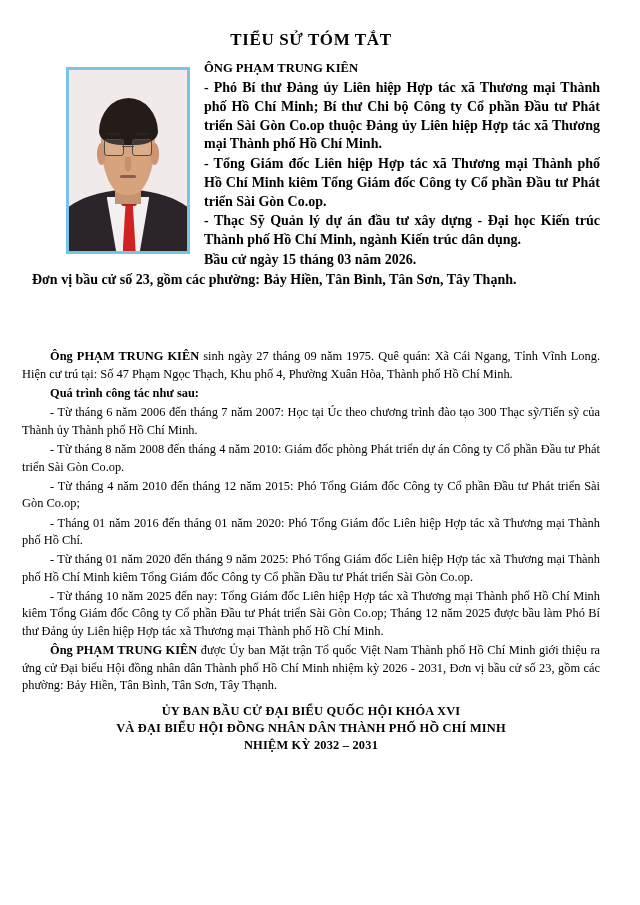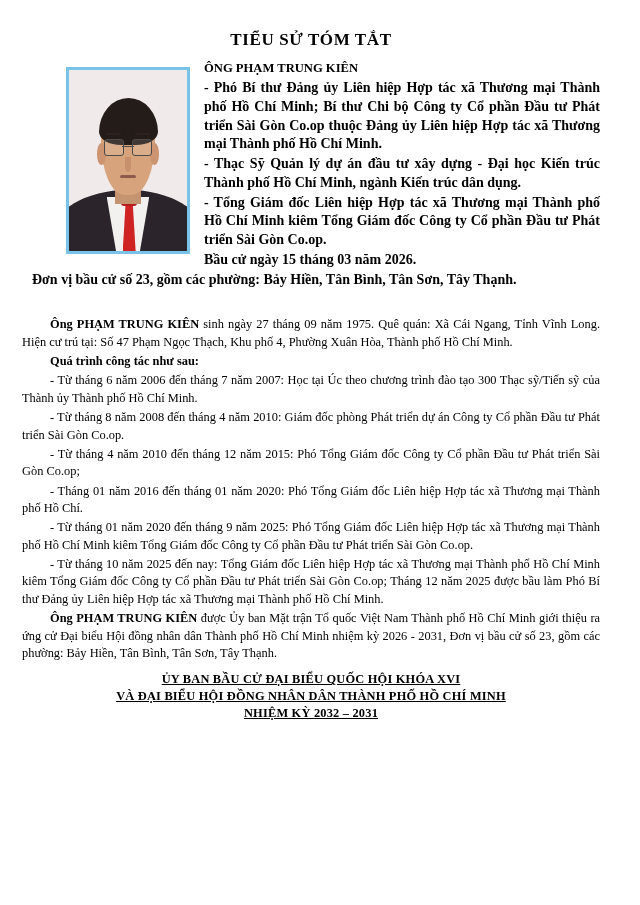--- a/index.html
+++ b/index.html
@@ -193,41 +193,42 @@
   }
   .intro-line.indent {
     text-indent: 10px;
     font-family: Liberation Serif, serif;
   }
 
   
   .body-zone {
     clear: both;
     padding-top: 6px;
+    margin-top: 32px;
   }
   p.body-p {
     font-size: 12.4px;
     text-align: justify;
     text-justify: inter-word;
     line-height: 1.40;
     margin: 0 0 2px 0;
     text-indent: 28px;
   }
   .lead { font-weight: bold; }
 
   
   .footer-block {
     margin-top: 9px;
     text-align: center;
     font-weight: bold;
     font-size: 12.4px;
     line-height: 1.38;
     letter-spacing: 0.2px;
   }
-  .footer-line { display: block; text-decoration: underline; }
+  .footer-line { display: block; }
 </style>
 </head>
 <body>
 
 <div class="page">
 
   <div class="doc-title">TIỂU SỬ TÓM TẮT</div>
 
   <div class="header-zone">
 
@@ -248,22 +249,22 @@
         <div class="p-glass-r"></div>
         <div class="p-bridge"></div>
         <div class="p-nose"></div>
         <div class="p-mouth"></div>
       </div>
     </div>
 
     <div class="intro-name">ÔNG PHẠM TRUNG KIÊN</div>
 
     <p class="intro-line">- Phó Bí thư Đảng ủy Liên hiệp Hợp tác xã Thương mại Thành phố Hồ Chí Minh; Bí thư Chi bộ Công ty Cổ phần Đầu tư Phát triển Sài Gòn Co.op thuộc Đảng ủy Liên hiệp Hợp tác xã Thương mại Thành phố Hồ Chí Minh.</p>
+    <p class="intro-line">- Tổng Giám đốc Liên hiệp Hợp tác xã Thương mại Thành phố Hồ Chí Minh kiêm Tổng Giám đốc Công ty Cổ phần Đầu tư Phát triển Sài Gòn Co.op.</p>
     <p class="intro-line">- Thạc Sỹ Quản lý dự án đầu tư xây dựng - Đại học Kiến trúc Thành phố Hồ Chí Minh, ngành Kiến trúc dân dụng.</p>
-    <p class="intro-line">- Tổng Giám đốc Liên hiệp Hợp tác xã Thương mại Thành phố Hồ Chí Minh kiêm Tổng Giám đốc Công ty Cổ phần Đầu tư Phát triển Sài Gòn Co.op.</p>
     <p class="intro-line">Bầu cử ngày 15 tháng 03 năm 2026.</p>
     <p class="intro-line indent">Đơn vị bầu cử số 23, gồm các phường: Bảy Hiền, Tân Bình, Tân Sơn, Tây Thạnh.</p>
 
   </div>
 
   <div class="body-zone">
 
     <p class="body-p"><span class="lead">Ông PHẠM TRUNG KIÊN</span><span> sinh ngày 27 tháng 09 năm 1975. Quê quán: Xã Cái Ngang, Tỉnh Vĩnh Long. Hiện cư trú tại: Số 47 Phạm Ngọc Thạch, Khu phố 4, Phường Xuân Hòa, Thành phố Hồ Chí Minh.</span></p>
 
     <p class="body-p lead">Quá trình công tác như sau:</p>

